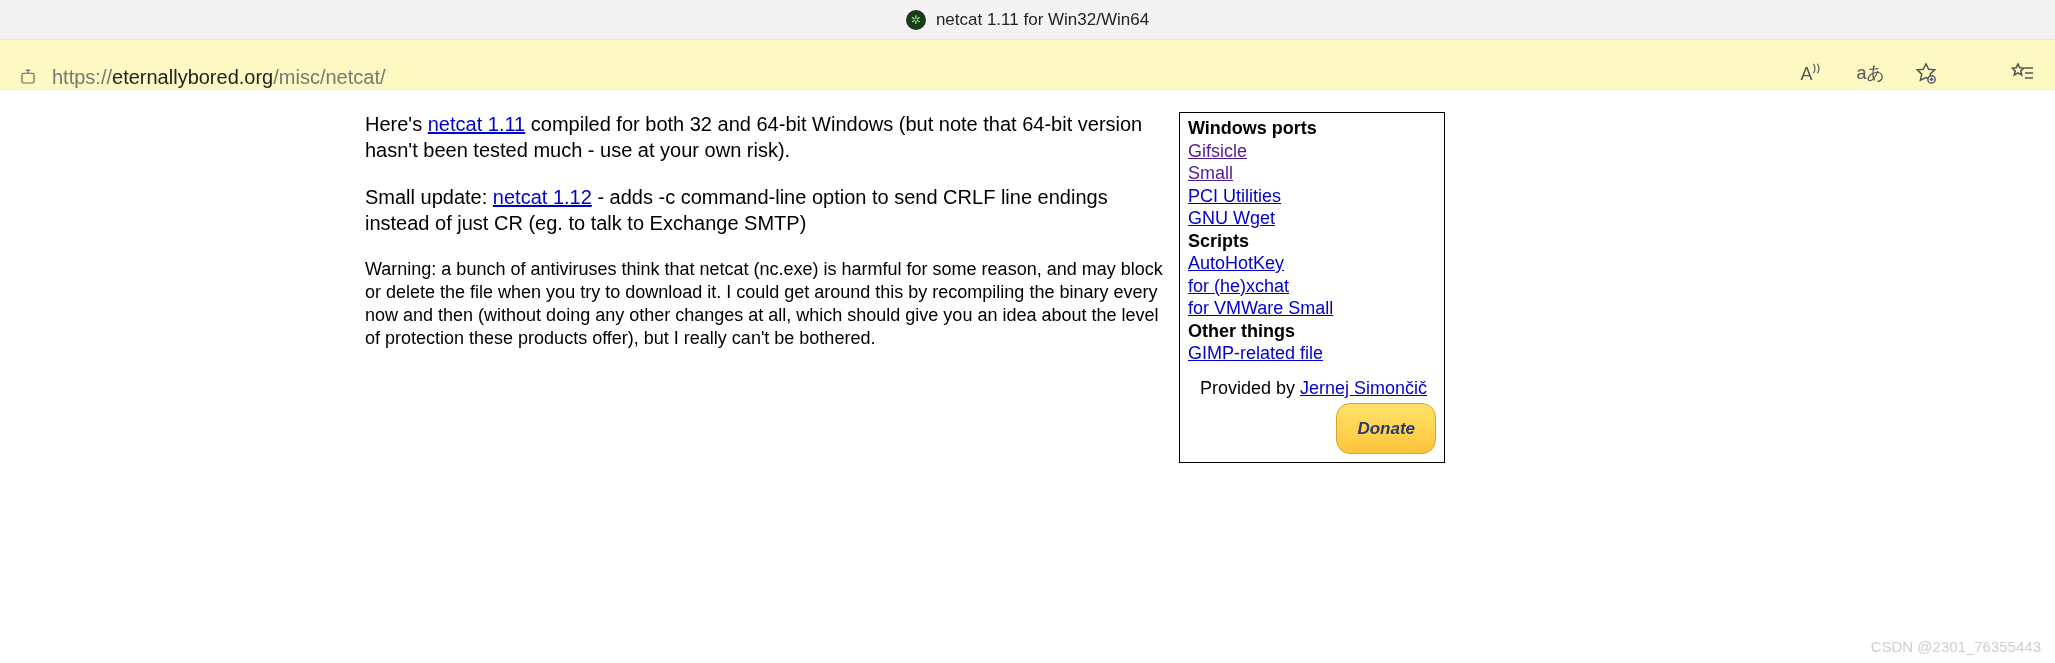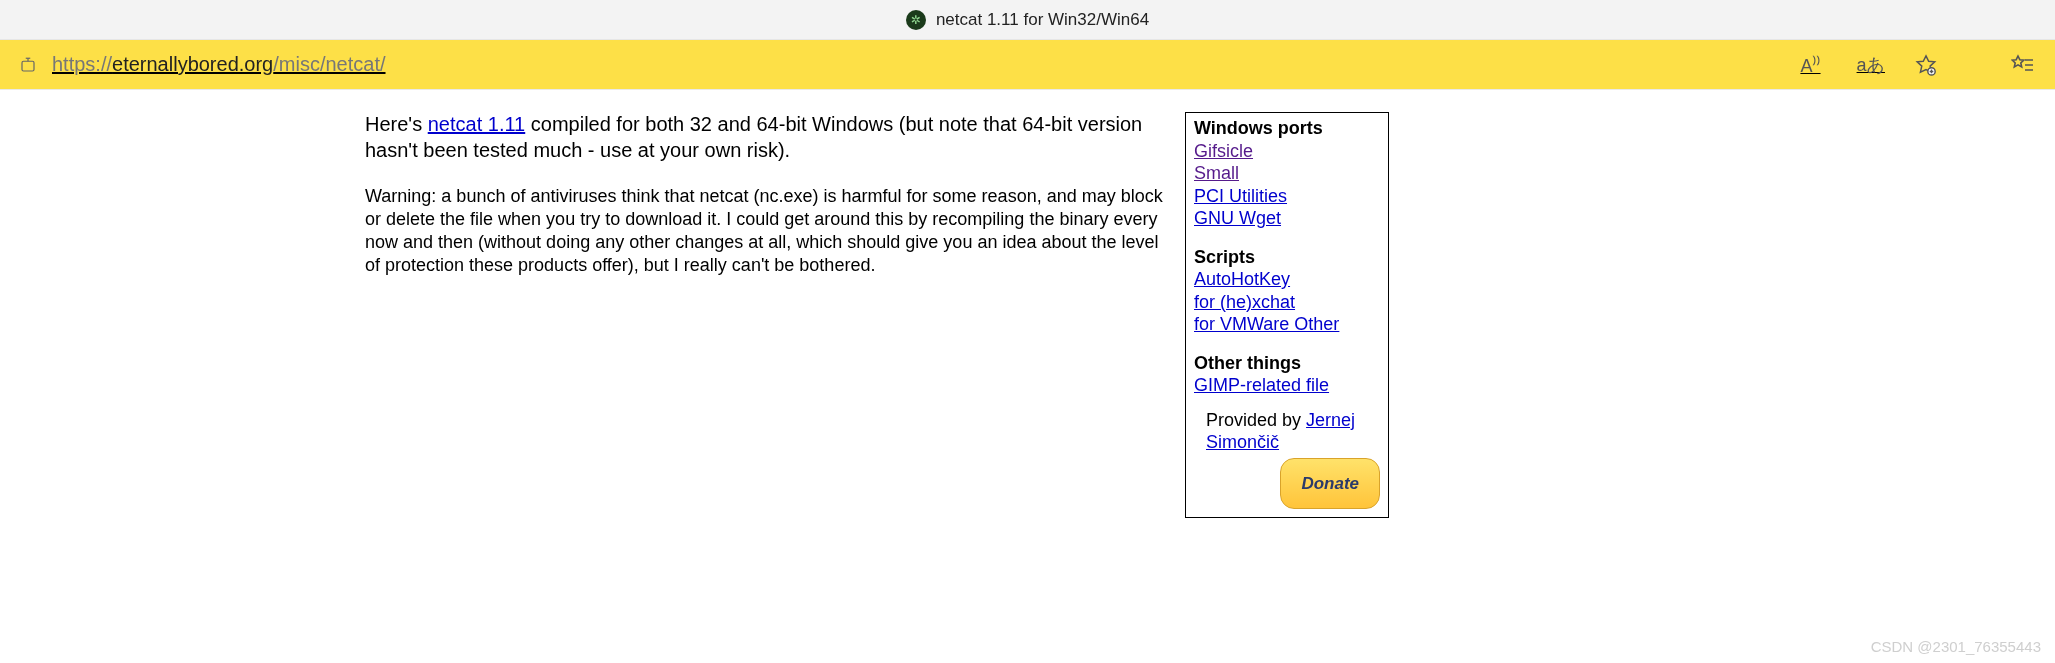--- a/index.html
+++ b/index.html
@@ -1,34 +1,34 @@
 <!DOCTYPE html>
 <html><head>
 <meta charset="utf-8">
 <style>
   *{box-sizing:border-box;margin:0;padding:0;}
   body{font-family:Verdana,Geneva,sans-serif;font-size:19px;background:#fff;color:#000;width:2055px;}
   .tab-bar{height:40px;background:#f3f3f3;display:flex;align-items:center;justify-content:center;border-bottom:1px solid #e6e6e6;}
   .tab{display:flex;align-items:center;gap:10px;font-size:17px;color:#222;font-family:"Segoe UI",Arial,sans-serif;}
   .favicon{width:20px;height:20px;border-radius:50%;background:#1a3a1a;display:flex;align-items:center;justify-content:center;color:#8fd68f;font-size:12px;}
-  .addr-bar{height:50px;background:#fde047;display:flex;align-items:center;padding:0 8px;border-bottom:1px solid #e9e9e9;text-decoration:underline;}
+  .addr-bar{height:50px;background:#fef9c3;display:flex;align-items:flex-end;padding:0 8px;border-bottom:1px solid #e9e9e9;}
   .addr-icon{width:24px;height:24px;margin:0 8px;display:flex;align-items:center;justify-content:center;color:#555;}
   .url{flex:0 0 auto;font-size:20px;color:#777;font-family:"Segoe UI",Arial,sans-serif;padding-left:4px;}
   .url .host{color:#222;}
   .spacer{flex:1;}
   .right-icons{display:flex;align-items:center;gap:24px;padding-right:12px;color:#555;font-family:"Segoe UI",Arial,sans-serif;font-size:18px;}
   .pill{border-radius:20px;padding:4px 6px;}
-  .content-wrap{display:flex;padding:22px 60px 0 365px;gap:10px;align-items:flex-start;}
+  .content-wrap{display:flex;padding:22px 60px 0 365px;gap:4px;align-items:flex-start;}
   .maincol{flex:0 0 810px;line-height:1.28;}
   .maincol p{margin-bottom:22px;font-size:20px;}
   .maincol p.small{font-size:18px;margin-bottom:0;}
   a.link{color:#0000cd;text-decoration:underline;}
   a.vlink{color:#551a8b;text-decoration:underline;}
-  .sidebar{border:1px solid #000;width:204px;padding:4px 8px 8px 8px;font-size:18px;line-height:1.25;}
-  .sidebar .sec-title{font-weight:bold;margin-top:16px;}
+  .sidebar{border:1px solid #000;width:266px;padding:4px 8px 8px 8px;font-size:18px;line-height:1.25;}
+  .sidebar .sec-title{font-weight:bold;margin-top:0;}
   .sidebar .sec-title:first-child{margin-top:0;}
   .sidebar .item{}
   .sidebar .provided{margin-top:12px;margin-left:12px;}
   .donate-wrap{text-align:right;margin-top:4px;}
   .donate{display:inline-block;background:linear-gradient(#ffe26a,#ffc43a);border:1px solid #d9a32a;border-radius:14px;padding:14px 20px;font-weight:bold;font-style:italic;font-family:Liberation Sans, sans-serif;color:#2a3a6a;font-size:17px;cursor:pointer;}
   .watermark{position:fixed;right:14px;bottom:8px;color:#cfcfcf;font-size:15px;font-family:Arial,sans-serif;}
   svg{display:block;}
 </style>
 </head>
 <body>
@@ -70,34 +70,37 @@
         </svg>
     </span>
   </div>
 </div>
 
 <div class="content-wrap">
   <div class="maincol">
     <p>
       <span>Here's </span><a class="link" href="#">netcat 1.11</a><span> compiled for both 32 and 64-bit Windows (but note that 64-bit version hasn't been tested much - use at your own risk).</span>
     </p>
+    <p>
+      <span>Small update: </span><a class="link" href="#">netcat 1.12</a><span> - adds -c command-line option to send CRLF line endings instead of just CR (eg. to talk to Exchange SMTP)</span>
+    </p>
     <p class="small">Warning: a bunch of antiviruses think that netcat (nc.exe) is harmful for some reason, and may block or delete the file when you try to download it. I could get around this by recompiling the binary every now and then (without doing any other changes at all, which should give you an idea about the level of protection these products offer), but I really can't be bothered.</p>
   </div>
 
   <div class="sidebar">
     <div class="sec-title">Windows ports</div>
     <div class="item"><a class="vlink" href="#">Gifsicle</a></div>
     <div class="item"><a class="vlink" href="#">Small</a></div>
     <div class="item"><a class="link" href="#">PCI Utilities</a></div>
     <div class="item"><a class="link" href="#">GNU Wget</a></div>
 
     <div class="sec-title">Scripts</div>
     <div class="item"><a class="link" href="#">AutoHotKey</a></div>
     <div class="item"><a class="link" href="#">for (he)xchat</a></div>
-    <div class="item"><a class="link" href="#">for VMWare Other</a></div>
+    <div class="item"><a class="link" href="#">for VMWare Small</a></div>
 
     <div class="sec-title">Other things</div>
     <div class="item"><a class="link" href="#">GIMP-related file</a></div>
 
     <div class="provided">
       <span>Provided by </span><a class="link" href="#">Jernej Simončič</a>
     </div>
     <div class="donate-wrap">
       <span class="donate">Donate</span>
     </div>

